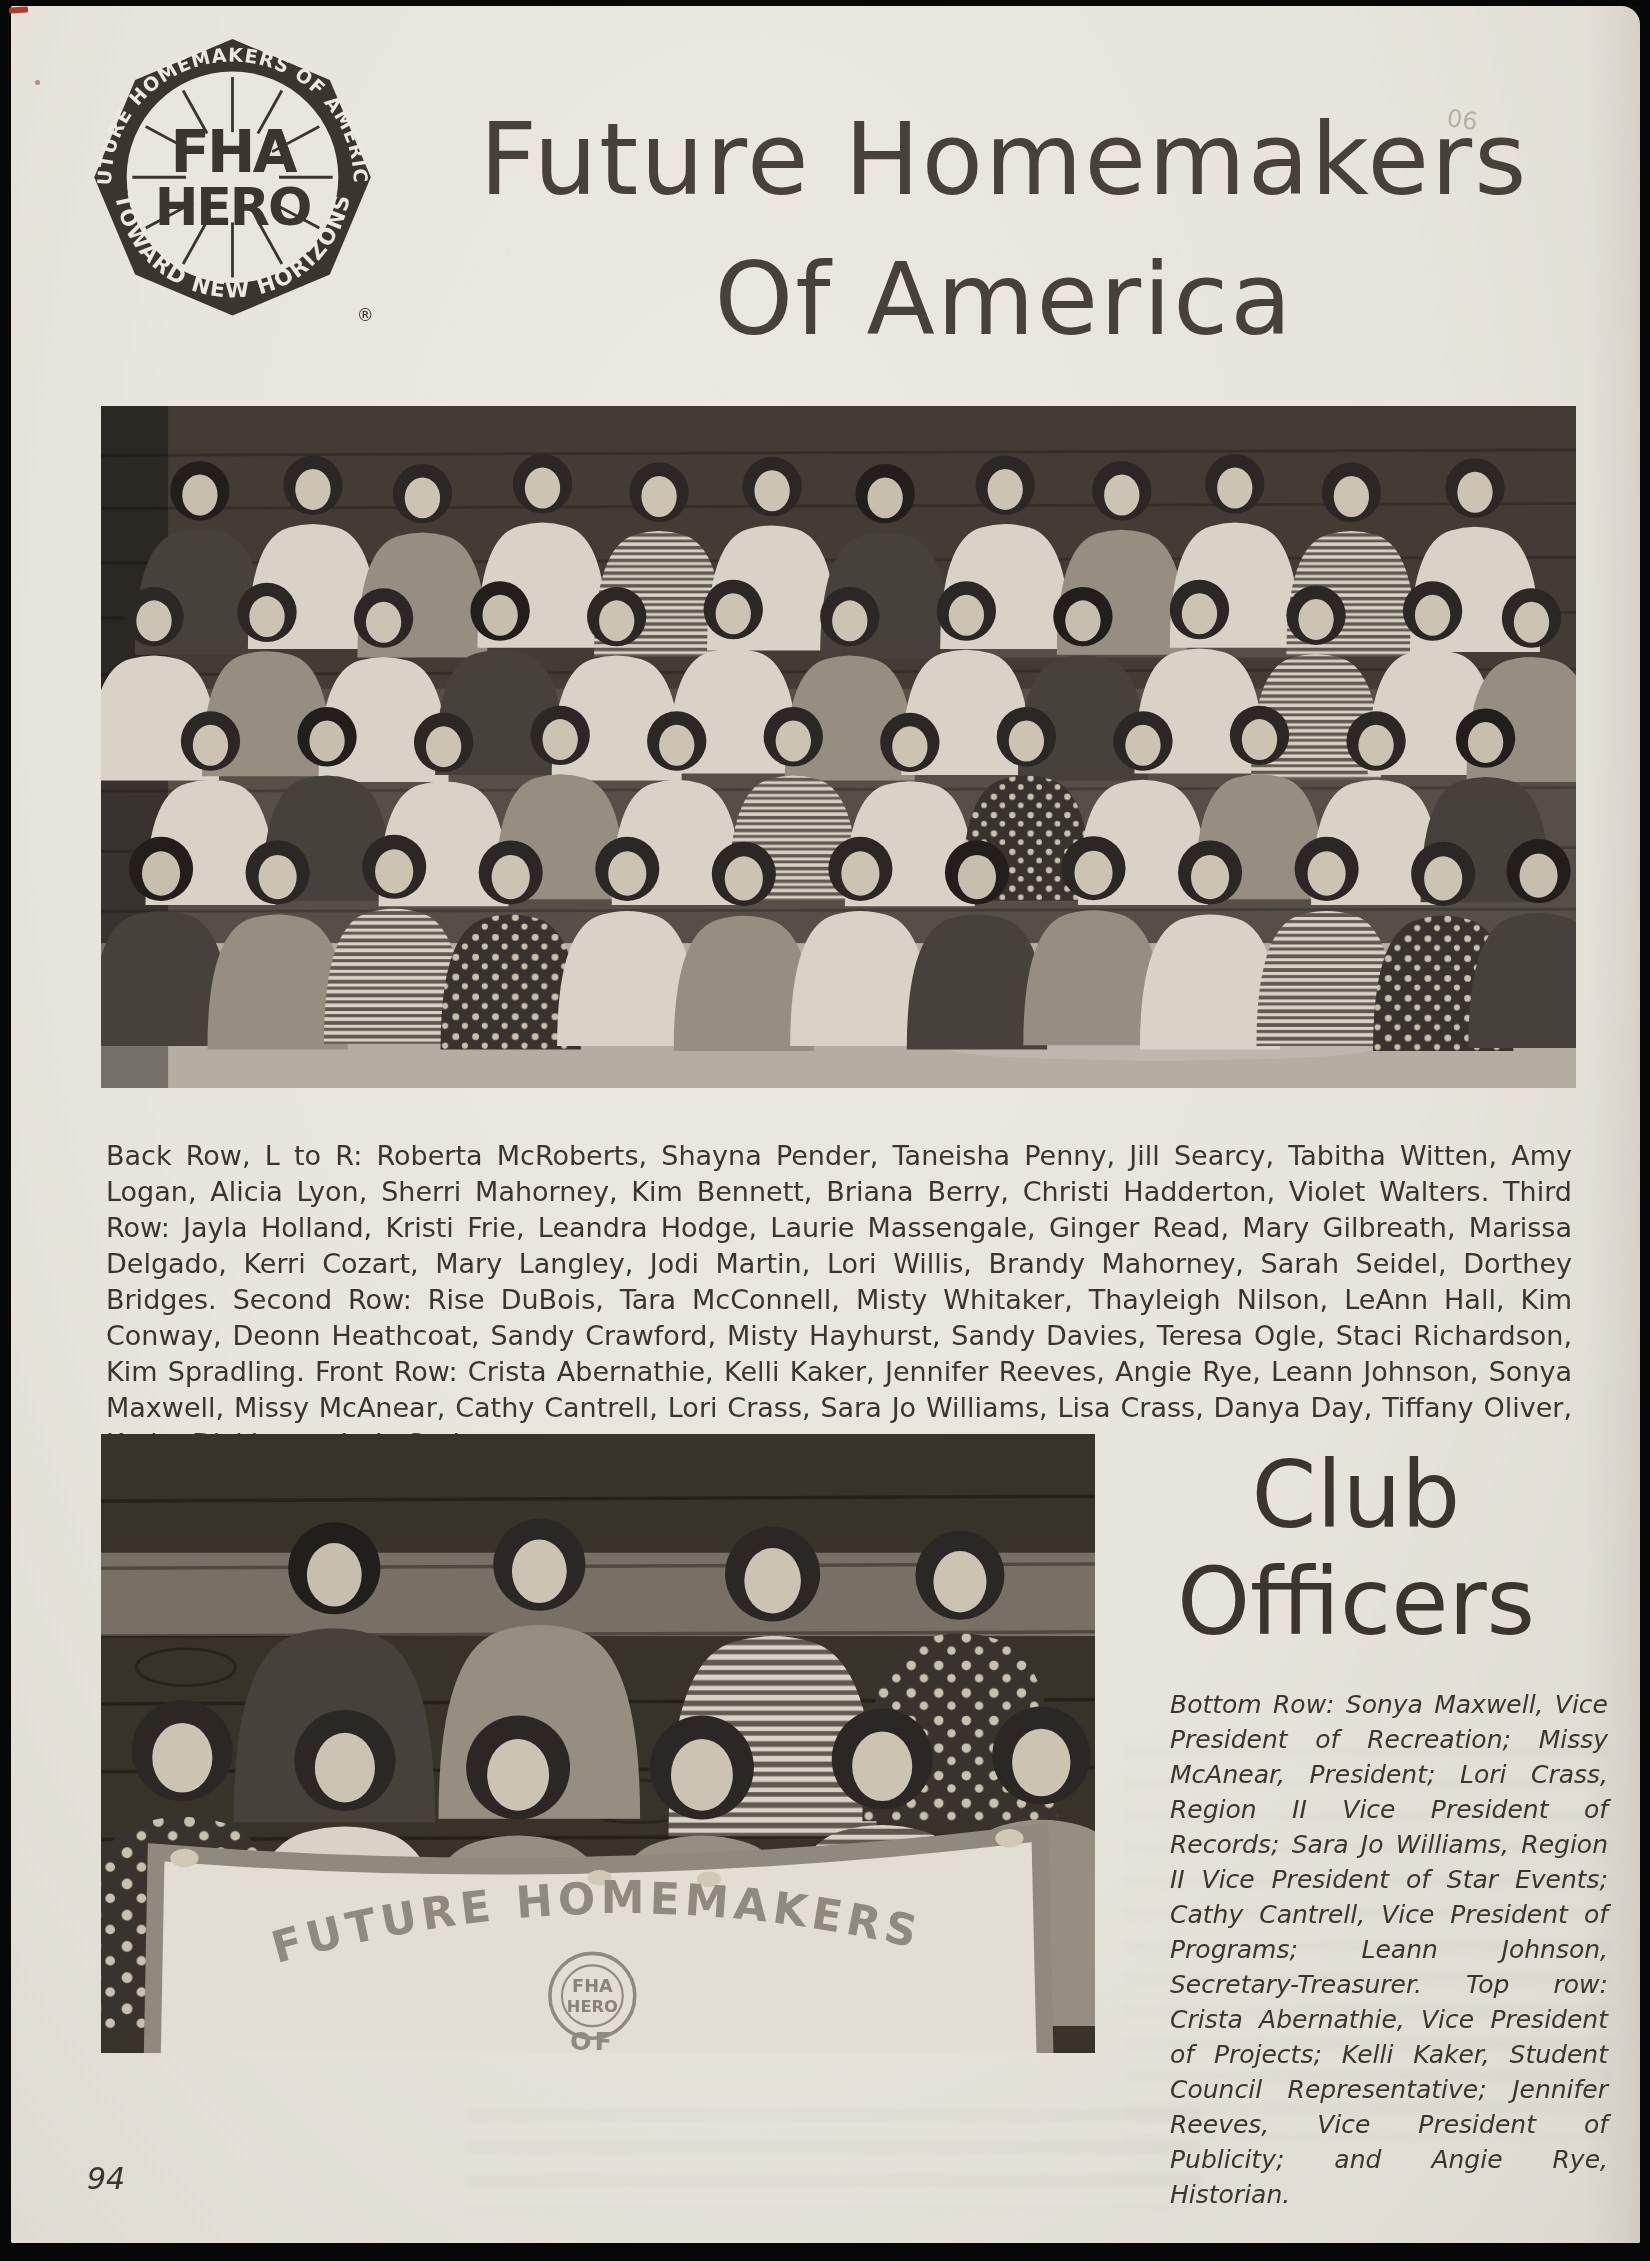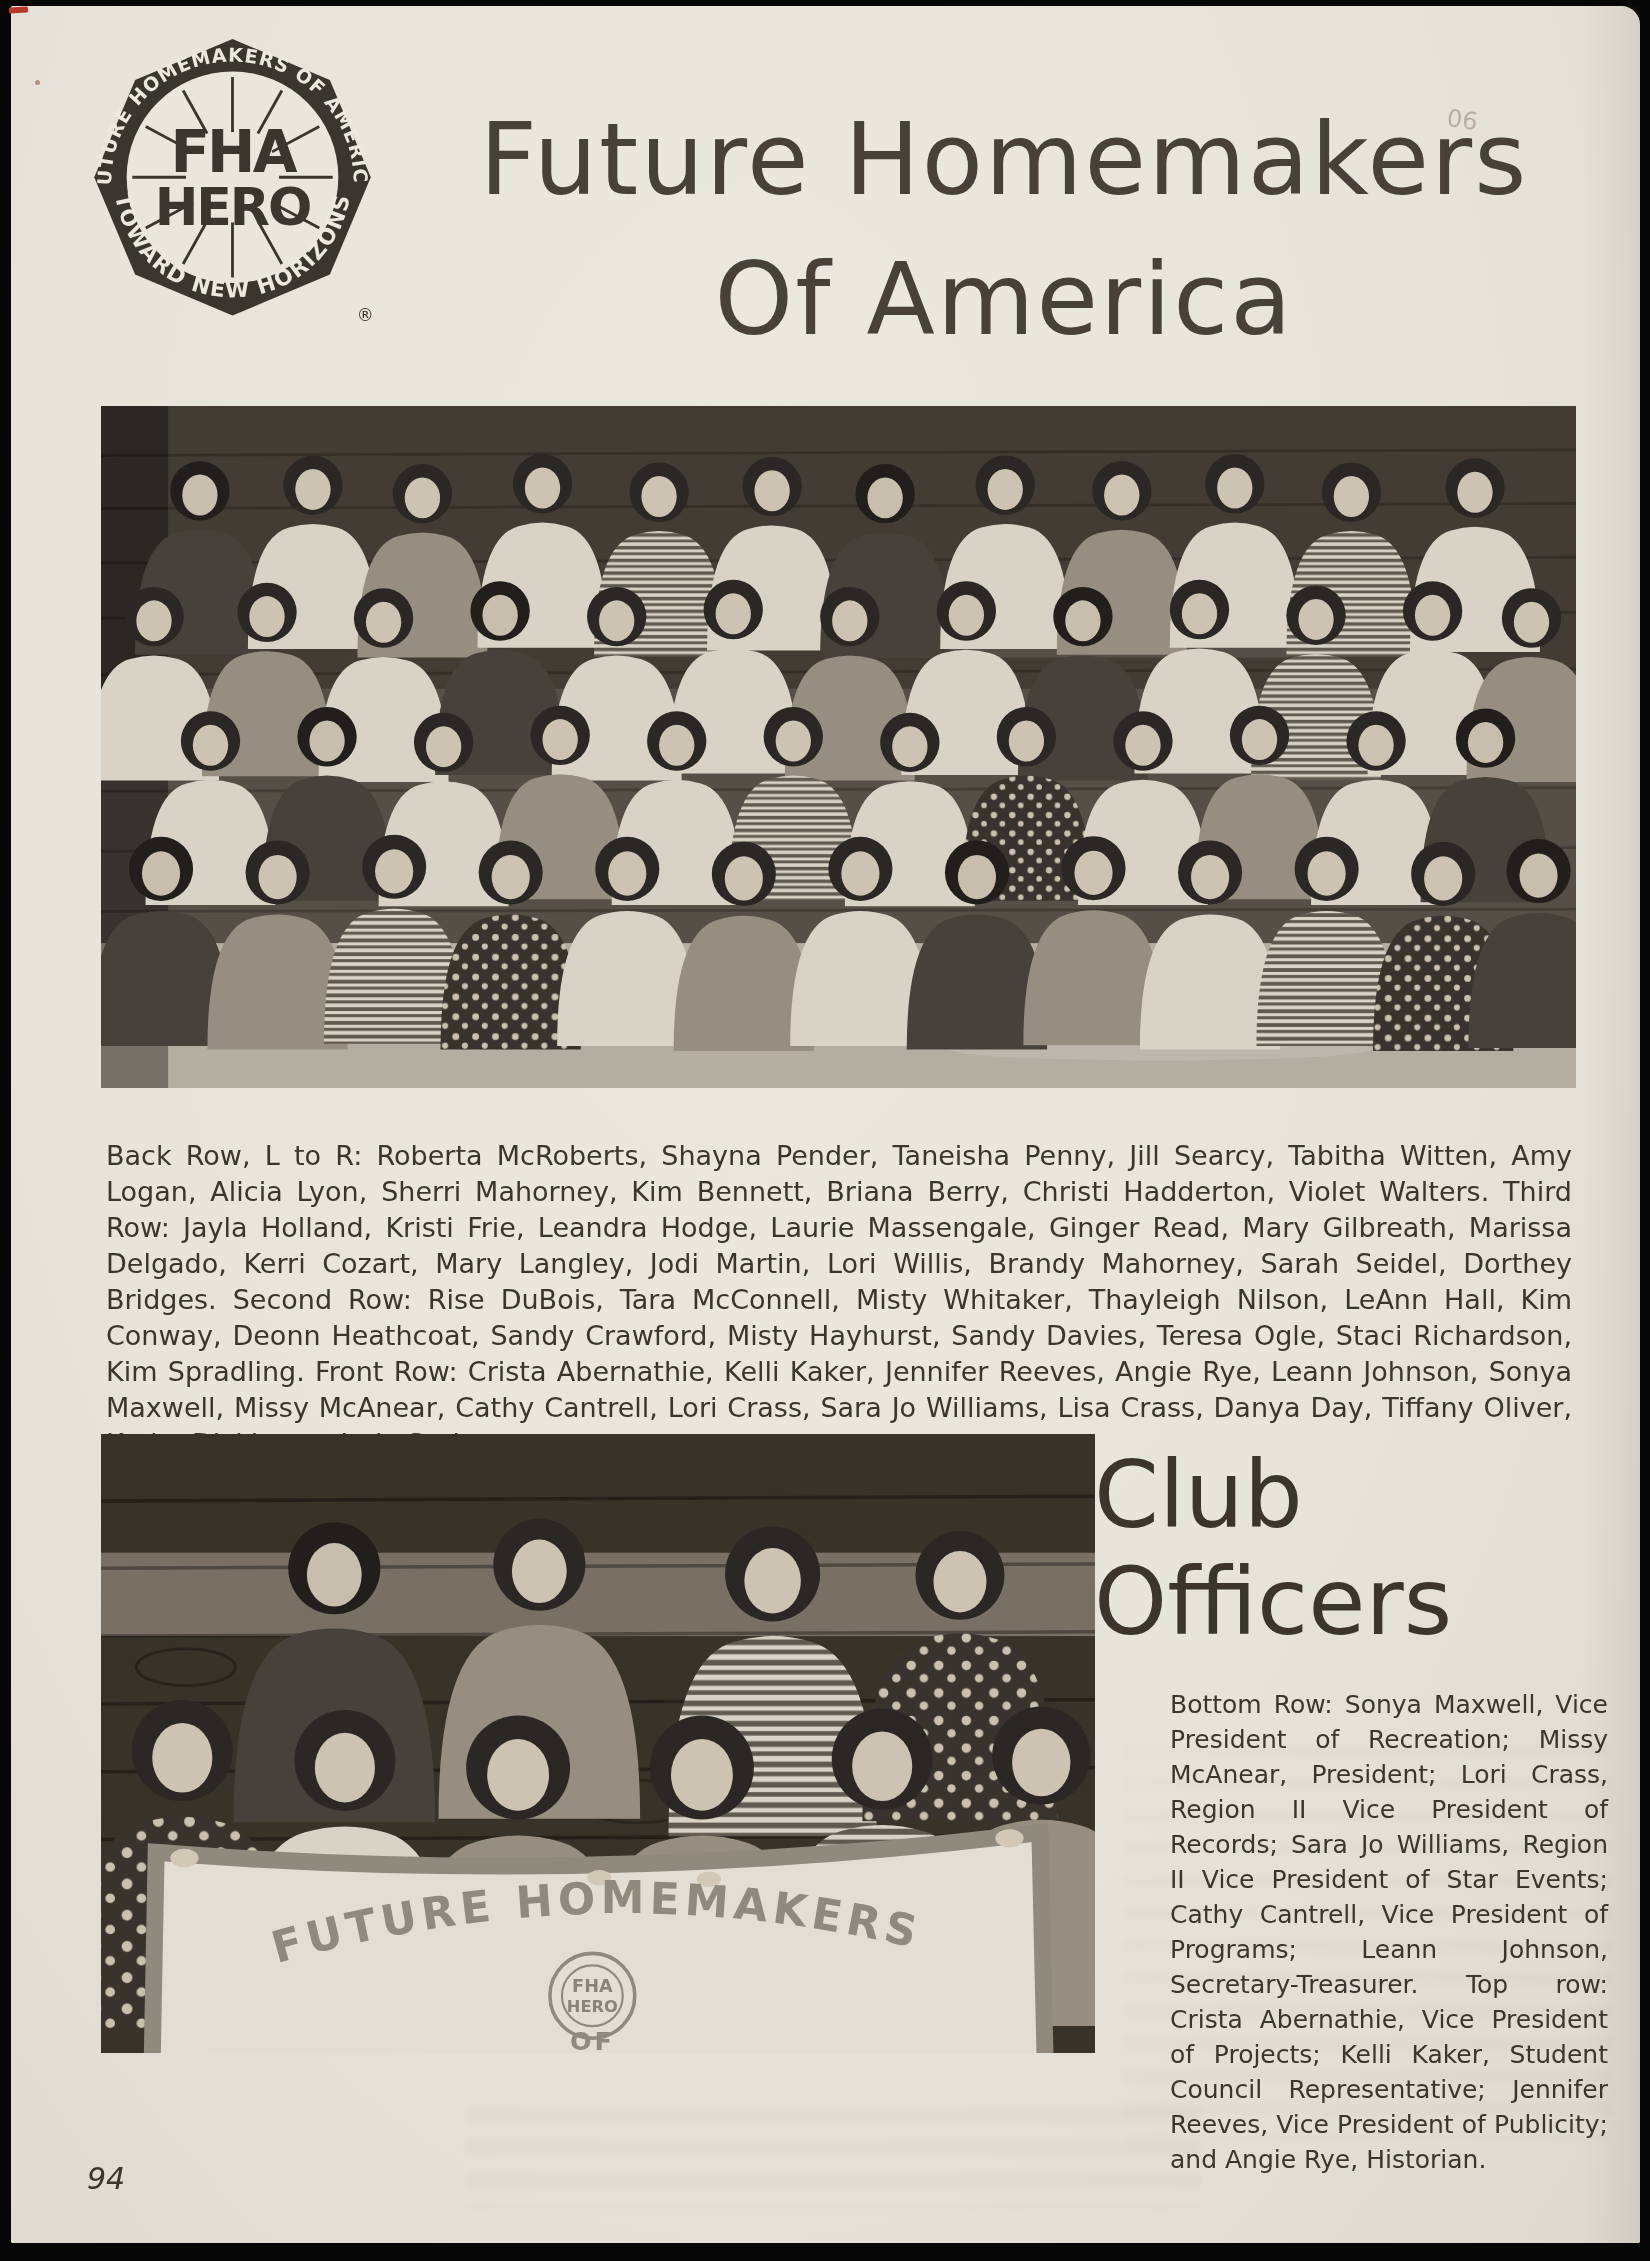--- a/index.html
+++ b/index.html
@@ -11,24 +11,24 @@
   .page-shade-right{position:absolute;left:1583px;top:5.7px;width:57px;height:2237px;
         background:linear-gradient(90deg, rgba(0,0,0,0) 0%, rgba(60,50,40,0.08) 100%);}
   .logo{position:absolute;left:90px;top:32.5px;width:285px;height:297px;}
   .title{position:absolute;left:382px;top:90px;width:1244px;text-align:center;
          font-size:100px;line-height:140px;letter-spacing:2.1px;color:#47413a;white-space:nowrap;}
   .photo{position:absolute;box-shadow:0 0 0 0.7px rgba(40,35,30,0.25) inset;}
   .photo-group{left:101px;top:406px;width:1475px;height:682px;}
   .photo-officers{left:101px;top:1434px;width:994px;height:619px;}
   .caption{position:absolute;left:106px;top:1111px;width:1466px;
            font-size:27px;line-height:36px;text-align:justify;font-weight:500;color:#3b352e;}
-  .officers-heading{position:absolute;left:1094px;top:1442px;width:524px;
+  .officers-heading{position:absolute;left:1094px;top:1442px;width:524px;text-align:center;
            font-size:93px;line-height:107px;color:#3b352e;}
   .officers-body{position:absolute;left:1170px;top:1662px;width:438px;
-           font-size:25px;line-height:35px;text-align:justify;font-weight:500;color:#3b352e;}
+           font-size:25px;line-height:35px;text-align:justify;font-weight:500;color:#3b352e;font-style:italic;}
   .page-number{position:absolute;left:87px;top:2161px;font-size:30px;color:#3b352e;font-style:italic;}
   .pencil-mark{position:absolute;left:1447px;top:106px;font-size:24px;
            color:rgba(130,110,95,0.45);transform:rotate(8deg);}
   .red-dash{position:absolute;left:8.5px;top:7px;width:19px;height:6.4px;background:#b5382c;
            transform:rotate(-4deg);border-radius:1.4px;}
   .red-dot{position:absolute;left:35px;top:80px;width:5px;height:5px;background:rgba(150,70,55,0.55);
            border-radius:50%;}
   .red-speck{position:absolute;left:329px;top:2041px;width:3.5px;height:3.5px;background:rgba(190,60,45,0.7);
            border-radius:50%;}
   .ghost{position:absolute;pointer-events:none;filter:blur(2.1px);

